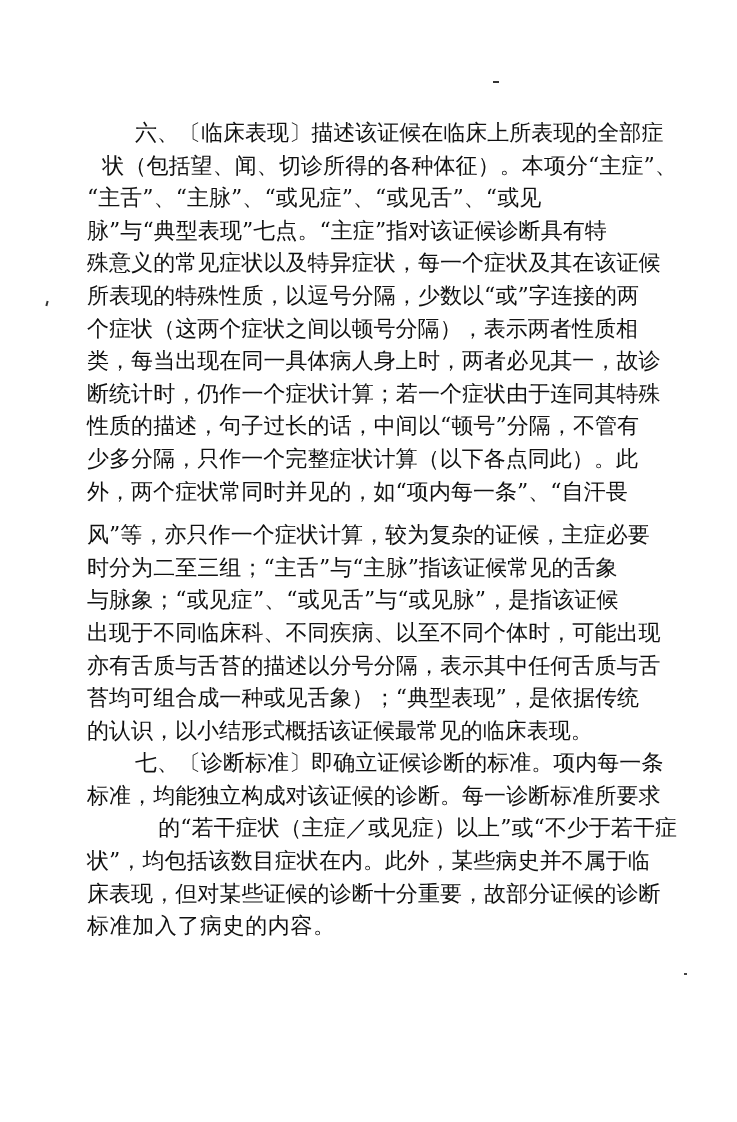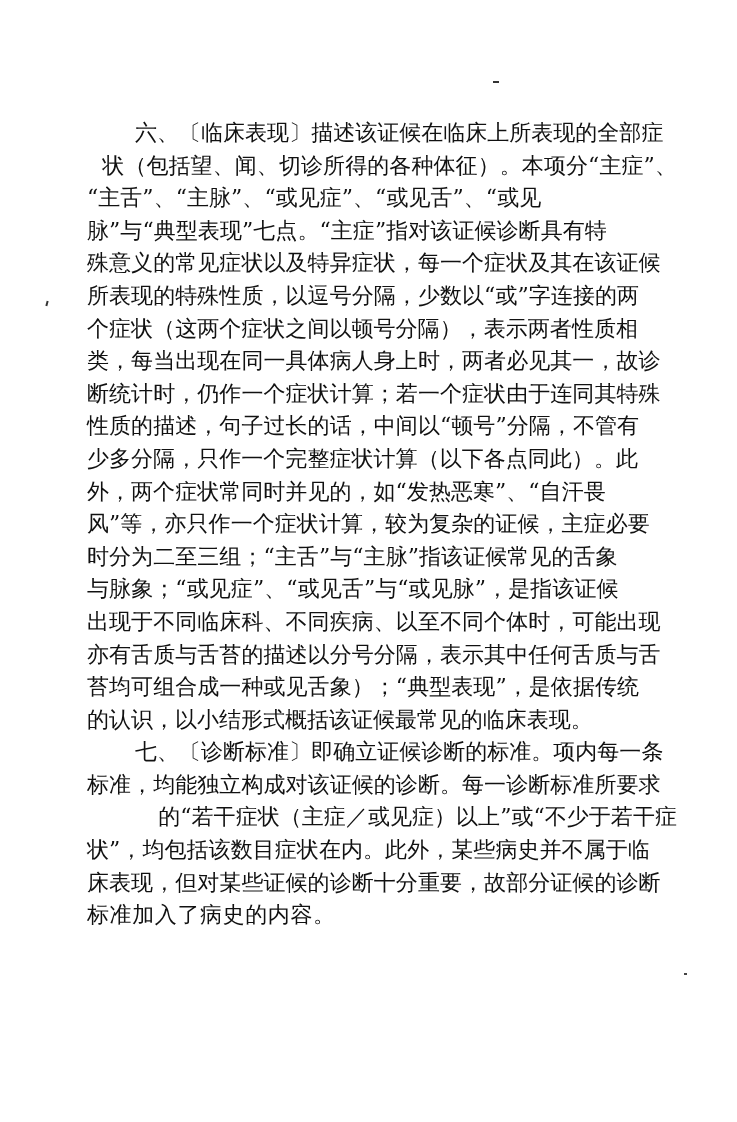--- a/index.html
+++ b/index.html
@@ -78,22 +78,22 @@
       <div class="line" style="letter-spacing: 0.0814815px; text-align: right;">状（包括望、闻、切诊所得的各种体征）。本项分“主症”、</div>
       <div class="line" style="letter-spacing: 0.04px;">“主舌”、“主脉”、“或见症”、“或见舌”、“或见</div>
       <div class="line" style="letter-spacing: 0.0615385px;">脉”与“典型表现”七点。“主症”指对该证候诊断具有特</div>
       <div class="line" style="letter-spacing: 0.0615385px;">殊意义的常见症状以及特异症状，每一个症状及其在该证候</div>
       <div class="line" style="letter-spacing: 0.0615385px;">所表现的特殊性质，以逗号分隔，少数以“或”字连接的两</div>
       <div class="line" style="letter-spacing: 0.04px;">个症状（这两个症状之间以顿号分隔），表示两者性质相</div>
       <div class="line" style="letter-spacing: 0.0615385px;">类，每当出现在同一具体病人身上时，两者必见其一，故诊</div>
       <div class="line" style="letter-spacing: 0.0615385px;">断统计时，仍作一个症状计算；若一个症状由于连同其特殊</div>
       <div class="line" style="letter-spacing: 0.0615385px;">性质的描述，句子过长的话，中间以“顿号”分隔，不管有</div>
       <div class="line" style="letter-spacing: 0.04px;">少多分隔，只作一个完整症状计算（以下各点同此）。此</div>
-      <div class="line" style="letter-spacing: 0.04px;">外，两个症状常同时并见的，如“发热恶寒”、“自汗畏</div>
-      <div class="line" style="letter-spacing: 0.0615385px;">风”等，亦只作一个症状计算，较为复杂的证候，主症必要</div>
+      <div class="line" style="letter-spacing: 0.04px;">外，两个症状常同时并见的，如“项内每一条”、“自汗畏</div>
+      <div class="line" style="letter-spacing: 0.0615385px; margin-top: 11px;">风”等，亦只作一个症状计算，较为复杂的证候，主症必要</div>
       <div class="line" style="letter-spacing: 0.0615385px;">时分为二至三组；“主舌”与“主脉”指该证候常见的舌象</div>
       <div class="line" style="letter-spacing: 0.0814815px;">与脉象；“或见症”、“或见舌”与“或见脉”，是指该证候</div>
       <div class="line" style="letter-spacing: 0.0615385px;">出现于不同临床科、不同疾病、以至不同个体时，可能出现</div>
       <div class="line" style="letter-spacing: 0.0615385px;">亦有舌质与舌苔的描述以分号分隔，表示其中任何舌质与舌</div>
       <div class="line" style="letter-spacing: 0.0615385px;">苔均可组合成一种或见舌象）；“典型表现”，是依据传统</div>
       <div class="line" style="letter-spacing: -0.00869565px;">的认识，以小结形式概括该证候最常见的临床表现。</div>
       <div class="line indent" style="letter-spacing: 0.0166667px;">七、〔诊断标准〕即确立证候诊断的标准。项内每一条</div>
       <div class="line" style="letter-spacing: 0.0615385px;">标准，均能独立构成对该证候的诊断。每一诊断标准所要求</div>
       <div class="line" style="letter-spacing: 0.04px; text-align: right;">的“若干症状（主症／或见症）以上”或“不少于若干症</div>
       <div class="line" style="letter-spacing: 0.0615385px;">状”，均包括该数目症状在内。此外，某些病史并不属于临</div>

